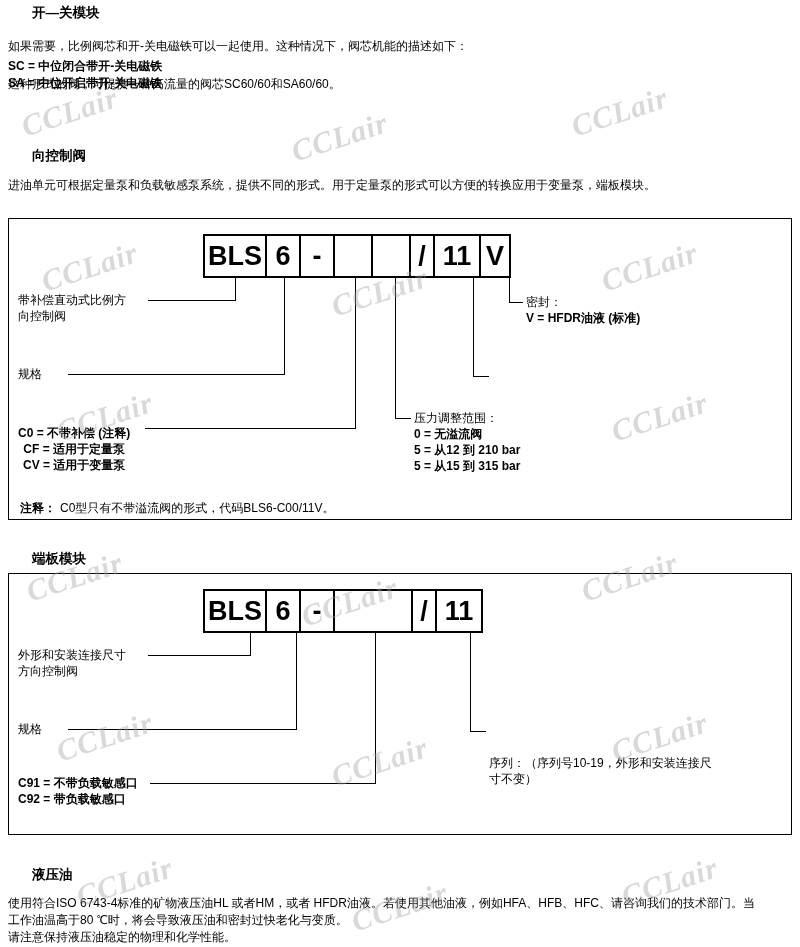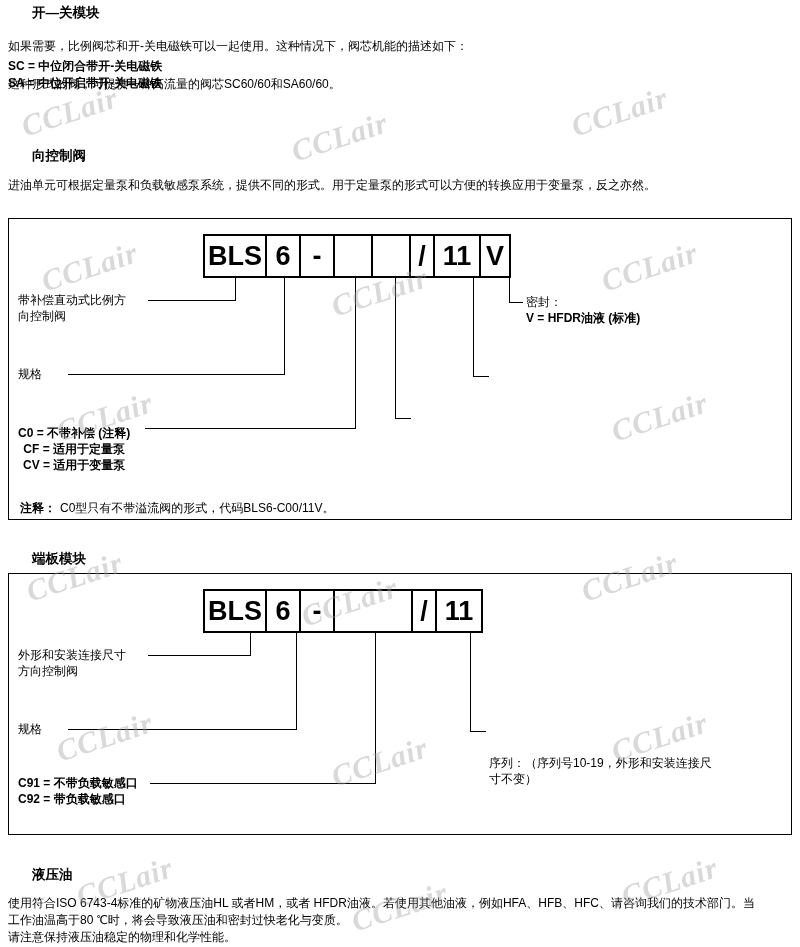--- a/index.html
+++ b/index.html
@@ -104,21 +104,21 @@
     <div class="wm" style="left:620px; top:865px;">CCLair</div>
   </div>
 
   <div class="sec-head" style="left:32px; top:4px;">开—关模块</div>
   <div class="para" style="left:8px; top:38px; width:700px;">如果需要，比例阀芯和开-关电磁铁可以一起使用。这种情况下，阀芯机能的描述如下：</div>
   <div class="para bold" style="left:8px; top:58px;">SC = 中位闭合带开-关电磁铁</div>
   <div class="para bold" style="left:8px; top:75px;">SA = 中位开启带开-关电磁铁</div>
   <div class="para" style="left:8px; top:76px; width:700px;">这种形式的阀，可提供一种高流量的阀芯SC60/60和SA60/60。</div>
 
   <div class="sec-head" style="left:32px; top:147px;">向控制阀</div>
-  <div class="para" style="left:8px; top:177px; width:790px;">进油单元可根据定量泵和负载敏感泵系统，提供不同的形式。用于定量泵的形式可以方便的转换应用于变量泵，反之亦然。</div>
+  <div class="para" style="left:8px; top:177px; width:790px;">进油单元可根据定量泵和负载敏感泵系统，提供不同的形式。用于定量泵的形式可以方便的转换应用于变量泵，端板模块。</div>
 
   <div class="diagram-box" style="left:8px; top:218px; width:784px; height:302px;"></div>
 
   <div class="codebar" style="left:203px; top:234px;">
     <div class="cell" style="width:64px;">BLS</div>
     <div class="cell" style="width:36px;">6</div>
     <div class="cell" style="width:36px;">-</div>
     <div class="cell" style="width:40px;"></div>
     <div class="cell" style="width:40px;"></div>
     <div class="cell" style="width:26px;">/</div>
@@ -140,20 +140,26 @@
   <div class="ln ln-v" style="left:355px; top:278px; height:150px;"></div>
   <div class="ln ln-h" style="left:145px; top:428px; width:211px;"></div>
   <div class="lbl" style="left:18px; top:425px;text-align:center;">
     <div class="bold">C0 = 不带补偿 (注释)</div>
     <div class="bold">CF = 适用于定量泵</div>
     <div class="bold">CV = 适用于变量泵</div>
   </div>
 
   <div class="ln ln-v" style="left:395px; top:278px; height:140px;"></div>
   <div class="ln ln-h" style="left:395px; top:418px; width:16px;"></div>
+  <div class="lbl" style="left:414px; top:410px;">
+    <div>压力调整范围：</div>
+    <div class="bold">0 = 无溢流阀</div>
+    <div class="bold">5 = 从12 到 210 bar</div>
+    <div class="bold">5 = 从15 到 315 bar</div>
+  </div>
 
   <div class="ln ln-v" style="left:473px; top:278px; height:98px;"></div>
   <div class="ln ln-h" style="left:473px; top:376px; width:16px;"></div>
 
   <div class="ln ln-v" style="left:509px; top:278px; height:24px;"></div>
   <div class="ln ln-h" style="left:509px; top:302px; width:14px;"></div>
   <div class="lbl" style="left:526px; top:294px;">
     <div>密封：</div>
     <div class="bold">V = HFDR油液 (标准)</div>
   </div>

